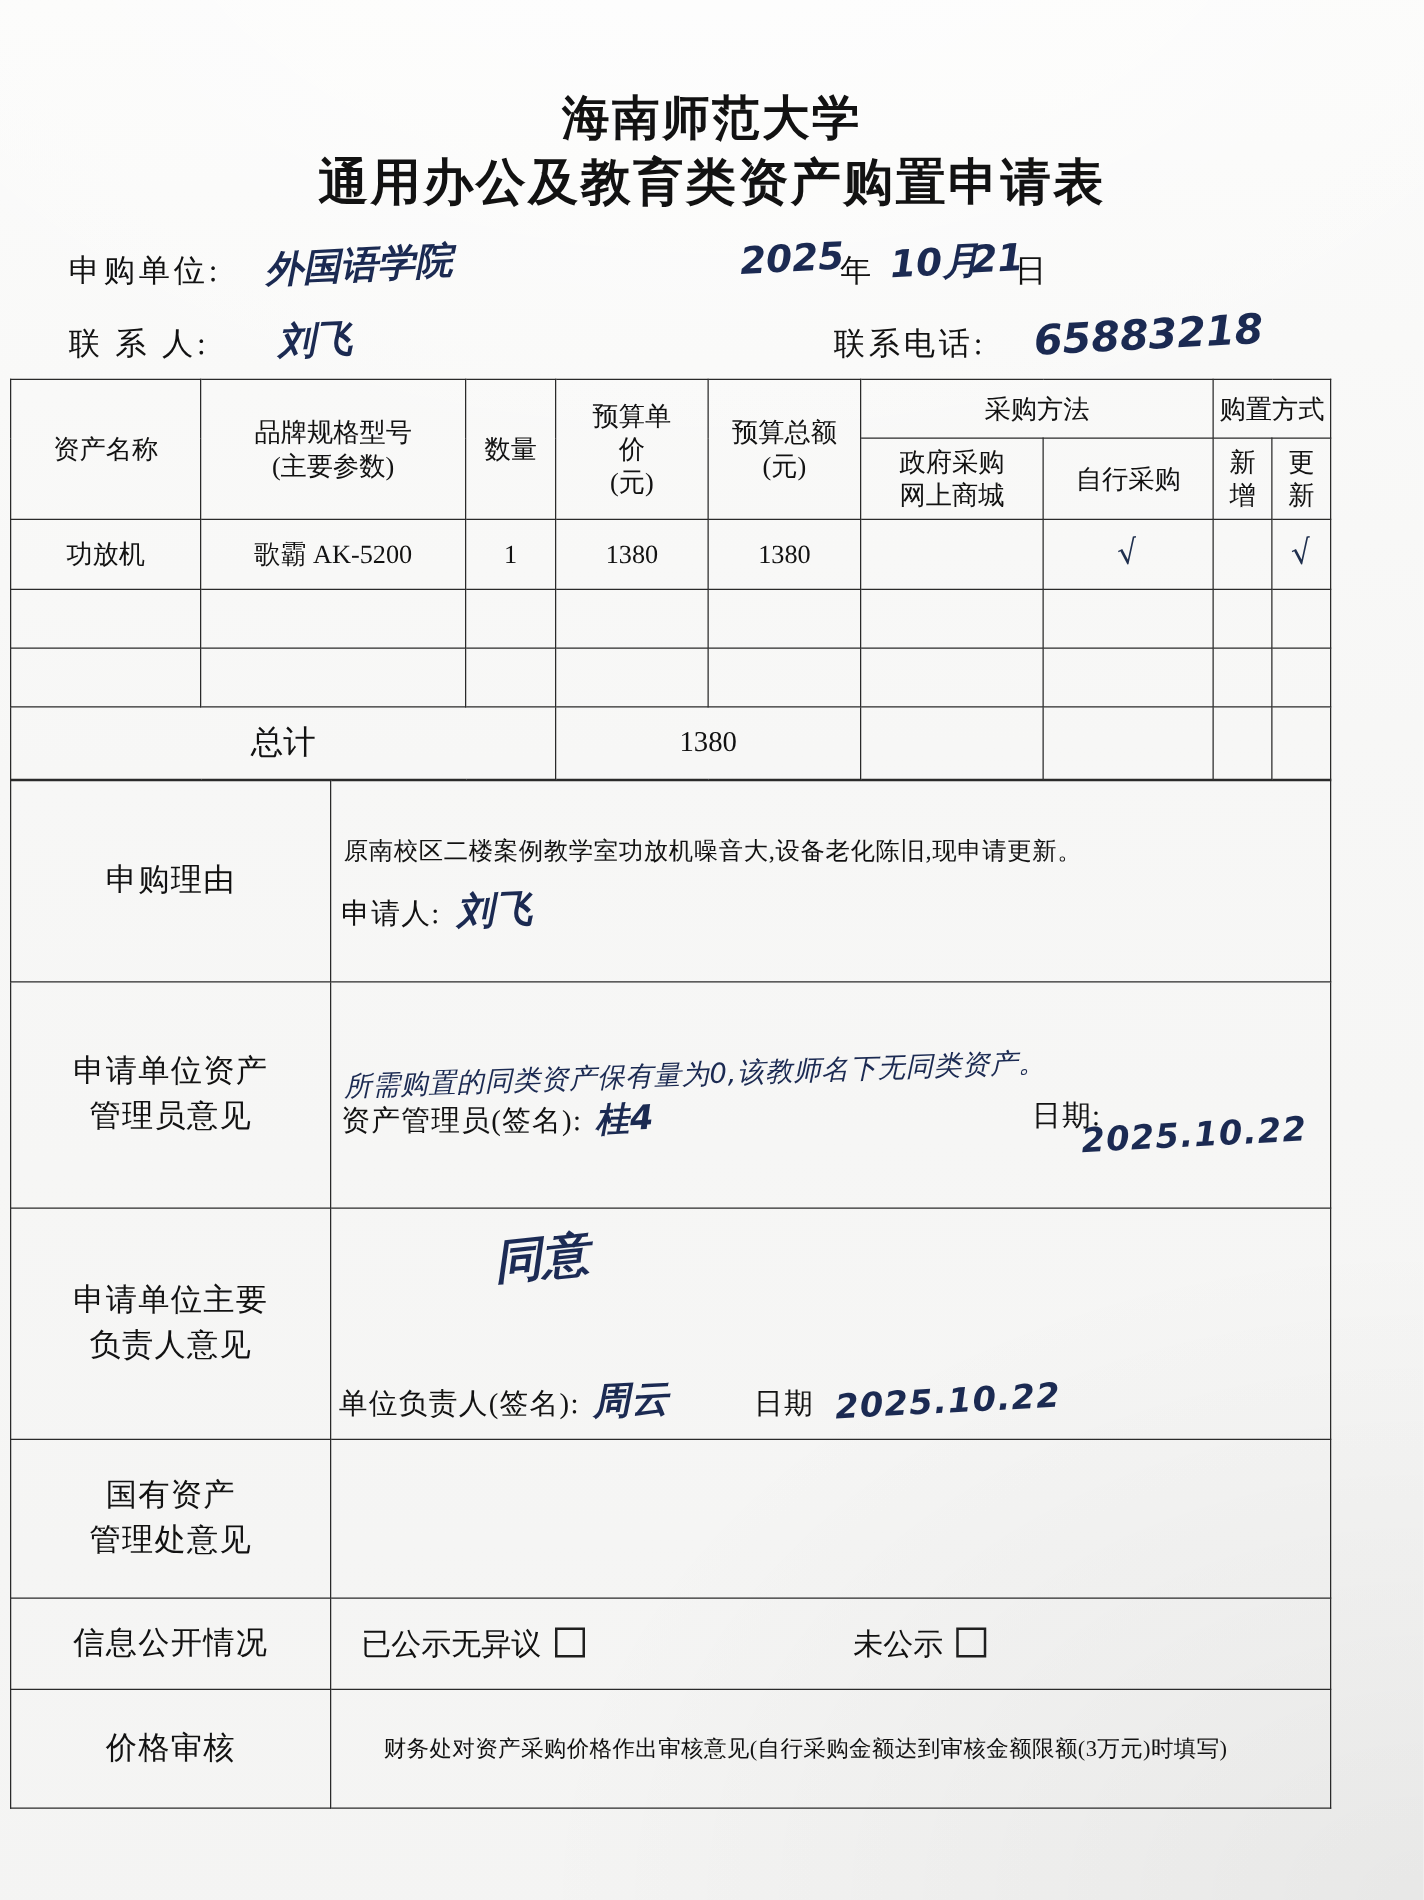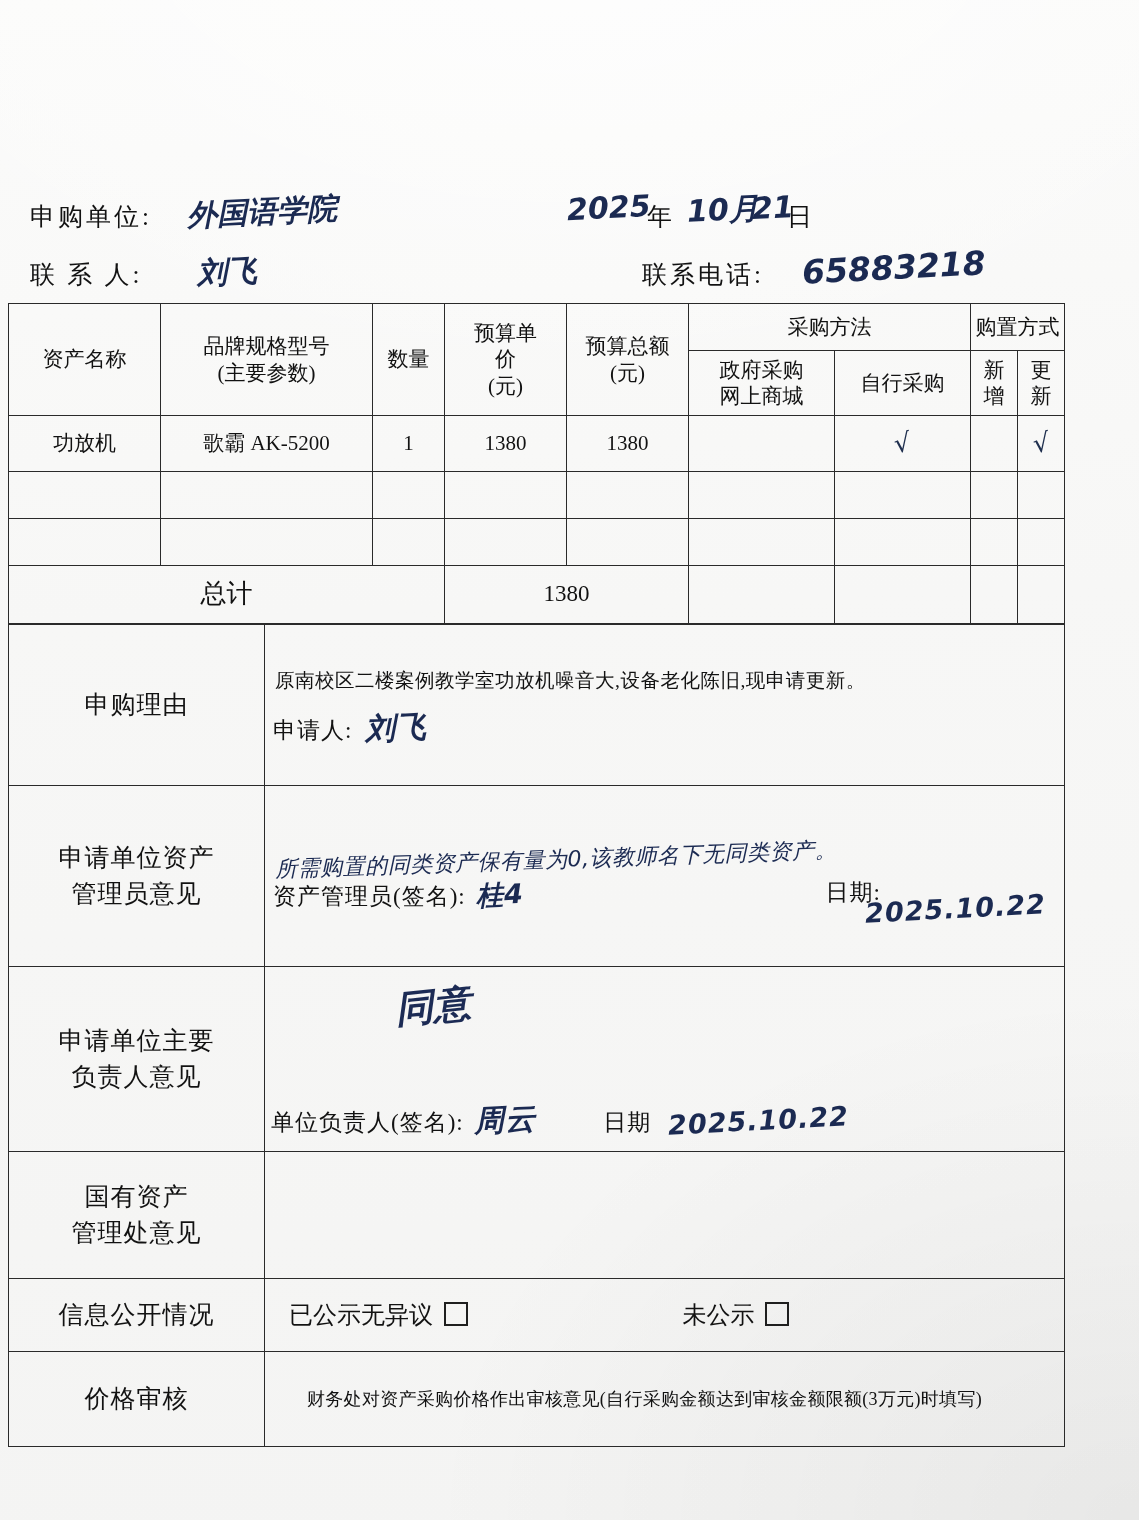--- a/index.html
+++ b/index.html
@@ -44,21 +44,21 @@
   }
   .title-line2 {
     font-size: 40px;
     font-weight: bold;
     letter-spacing: 2px;
     line-height: 1.3;
   }
   .head-fields {
     position: absolute;
     top: 196px;
-    left: 22px;
+    left: 47px;
     width: 1080px;
     font-size: 25px;
   }
   .hf-row {
     position: relative;
     height: 56px;
   }
   .hf-label {
     position: absolute;
     font-size: 25px;
@@ -178,20 +178,24 @@
     font-style: italic;
     font-weight: bold;
   }
 </style>
 </head>
 <body>
 
 <div class="page">
   <div class="paper-shade"></div>
 
+  <div class="title-block">
+    <div class="title-line1">海南师范大学</div>
+    <div class="title-line2">通用办公及教育类资产购置申请表</div>
+  </div>
 
   <div class="head-fields">
     <div class="hf-row">
       <span class="hf-label" style="left:8px; top:4px;">申购单位:</span>
       <span class="hand hand-lg" style="position:absolute; left:165px; top:-4px;">外国语学院</span>
       <span class="hand hand-lg" style="position:absolute; left:545px; top:-6px;">2025</span>
       <span class="hf-label" style="left:625px; top:4px;">年</span>
       <span class="hand hand-lg" style="position:absolute; left:665px; top:-6px;">10月</span>
       <span class="hand hand-lg" style="position:absolute; left:730px; top:-6px;">21</span>
       <span class="hf-label" style="left:765px; top:4px;">日</span>

